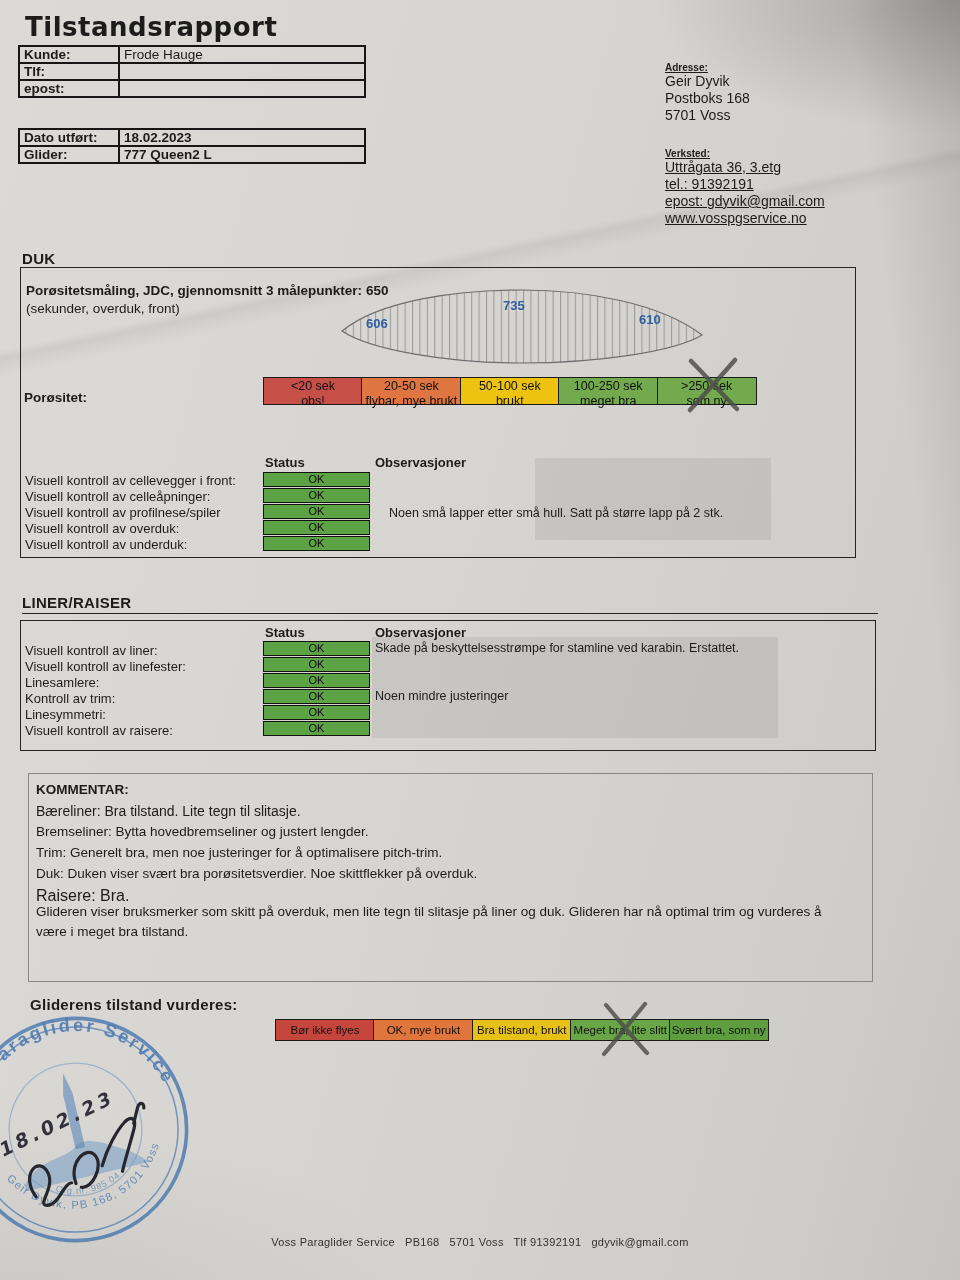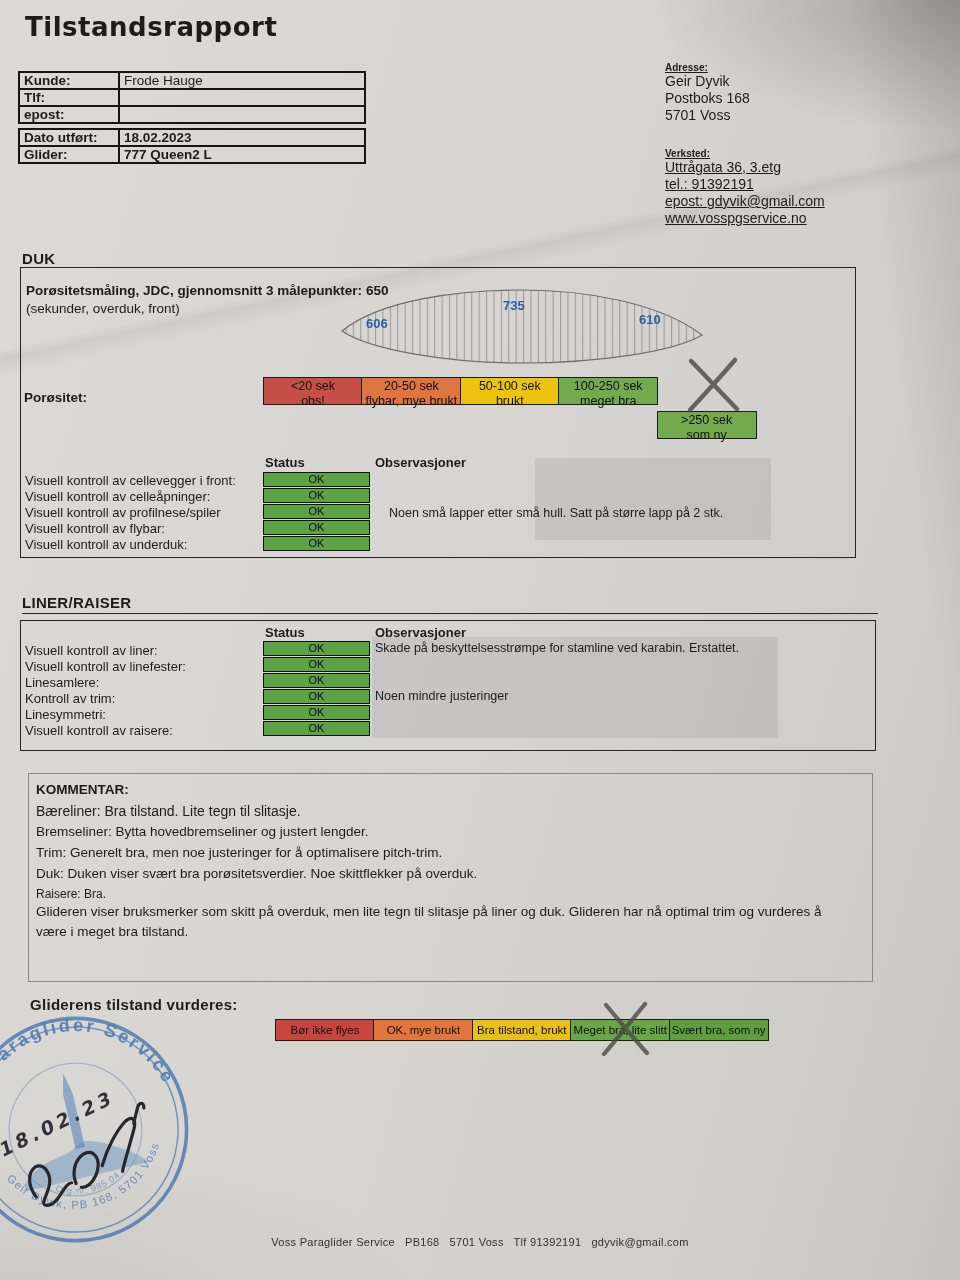--- a/index.html
+++ b/index.html
@@ -44,21 +44,21 @@
   #handdate { font-family:"DejaVu Sans", sans-serif; font-style:italic; font-size:19px; font-weight:bold;
     color:#31313b; transform:rotate(-26deg); letter-spacing:4px; white-space:nowrap; }
 </style>
 </head>
 <body>
 
 <div id="paper">
 
   <div class="abs title" style="left:25px; top:12px;">Tilstandsrapport</div>
 
-  <table class="info abs" style="left:18px; top:71px;border-radius:21px;">
+  <table class="info abs" style="left:18px; top:45px;border-radius:21px;">
     <tbody>
         <tr>
       <td class="lbl">Kunde:</td>
       <td class="val">Frode Hauge</td>
     </tr>
     <tr>
       <td class="lbl">Tlf:</td>
       <td class="val"></td>
     </tr>
     <tr>
@@ -127,21 +127,21 @@
       <div>flybar, mye brukt</div>
     </div>
     <div class="cell cell2" style="background: rgb(237, 195, 15);">
       <div>50-100 sek</div>
       <div>brukt</div>
     </div>
     <div class="cell cell2" style="background: rgb(116, 170, 78);">
       <div>100-250 sek</div>
       <div>meget bra</div>
     </div>
-    <div class="cell cell2" style="background: rgb(116, 170, 78); margin-top: 34px;">
+    <div class="cell cell2" style="background: rgb(116, 170, 78);">
       <div>&gt;250 sek</div>
       <div>som ny</div>
     </div>
   </div>
 
   <div class="abs xmark" style="left:683px; top:355px;">
     <svg width="62" height="60" viewBox="0 0 62 60">
       <path d="M8,6 C22,20 40,40 54,54 M52,5 C38,21 20,41 7,55" stroke="#4b4a4a" stroke-width="4.5" stroke-linecap="round" fill="none" opacity="0.82"></path>
     </svg>
   </div>
@@ -149,21 +149,21 @@
   <div class="abs shade" style="left:535px; top:458px; width:236px; height:82px;"></div>
   <div class="abs colh" style="left:265px; top:455px;">Status</div>
   <div class="abs colh" style="left:375px; top:455px;">Observasjoner</div>
 
   <div class="abs rowlbl" style="left:25px; top:473px;">Visuell kontroll av cellevegger i front:</div>
   <div class="abs okbox" style="left:263px; top:472px;">OK</div>
   <div class="abs rowlbl" style="left:25px; top:489px;">Visuell kontroll av celleåpninger:</div>
   <div class="abs okbox" style="left:263px; top:488px;">OK</div>
   <div class="abs rowlbl" style="left:25px; top:505px;">Visuell kontroll av profilnese/spiler</div>
   <div class="abs okbox" style="left:263px; top:504px;">OK</div>
-  <div class="abs rowlbl" style="left:25px; top:521px;">Visuell kontroll av flybar:</div>
+  <div class="abs rowlbl" style="left:25px; top:521px;">Visuell kontroll av overduk:</div>
   <div class="abs okbox" style="left:263px; top:520px;">OK</div>
   <div class="abs rowlbl" style="left:25px; top:537px;">Visuell kontroll av underduk:</div>
   <div class="abs okbox" style="left:263px; top:536px;">OK</div>
   <div class="abs obs" style="left:375px; top:506px;margin-left:14px;">Noen små lapper etter små hull. Satt på større lapp på 2 stk.</div>
 
   <div class="abs sec-h" style="left:22px; top:594px; width:856px; border-bottom:1.5px solid #242424; padding-bottom:2px;">LINER/RAISER</div>
   <div class="abs box" style="left:20px; top:620px; width:856px; height:131px;"></div>
 
   <div class="abs shade" style="left:372px; top:637px; width:406px; height:101px;"></div>
   <div class="abs colh" style="left:265px; top:625px;">Status</div>
@@ -183,21 +183,21 @@
   <div class="abs okbox" style="left:263px; top:705px;">OK</div>
   <div class="abs rowlbl" style="left:25px; top:723px;">Visuell kontroll av raisere:</div>
   <div class="abs okbox" style="left:263px; top:721px;">OK</div>
 
   <div class="abs thinbox" style="left:28px; top:773px; width:845px; height:209px;"></div>
   <div class="abs bold" style="left:36px; top:782px; font-size:13.5px;">KOMMENTAR:</div>
   <div class="abs" style="left:36px; top:803px; font-size:14px;">Bæreliner: Bra tilstand. Lite tegn til slitasje.</div>
   <div class="abs" style="left:36px; top:824px; font-size:13.5px;">Bremseliner: Bytta hovedbremseliner og justert lengder.</div>
   <div class="abs" style="left:36px; top:845px; font-size:13.5px;">Trim: Generelt bra, men noe justeringer for å optimalisere pitch-trim.</div>
   <div class="abs" style="left:36px; top:866px; font-size:13.5px;">Duk: Duken viser svært bra porøsitetsverdier. Noe skittflekker på overduk.</div>
-  <div class="abs" style="left:36px; top:887px; font-size:12px;">Raisere: Bra.</div>
+  <div class="abs" style="left:36px; top:887px; font-size:16px;">Raisere: Bra.</div>
   <div class="abs" style="left:36px; top:902px; width:818px; font-size:13.5px; line-height:20px;">Glideren viser bruksmerker som skitt på overduk, men lite tegn til slitasje på liner og duk. Glideren har nå optimal trim og vurderes å være i meget bra tilstand.</div>
 
   <div class="abs sec-h" style="left:30px; top:996px;">Gliderens tilstand vurderes:</div>
   <div class="abs scale" style="left:275px; top:1019px;">
     <div class="cell cell1" style="background: rgb(198, 70, 61);">Bør ikke flyes</div>
     <div class="cell cell1" style="background: rgb(224, 118, 60);">OK, mye brukt</div>
     <div class="cell cell1" style="background: rgb(231, 193, 24);">Bra tilstand, brukt</div>
     <div class="cell cell1" style="background: rgb(105, 166, 71);">Meget bra, lite slitt</div>
     <div class="cell cell1" style="background: rgb(95, 158, 63);">Svært bra, som ny</div>
   </div>

